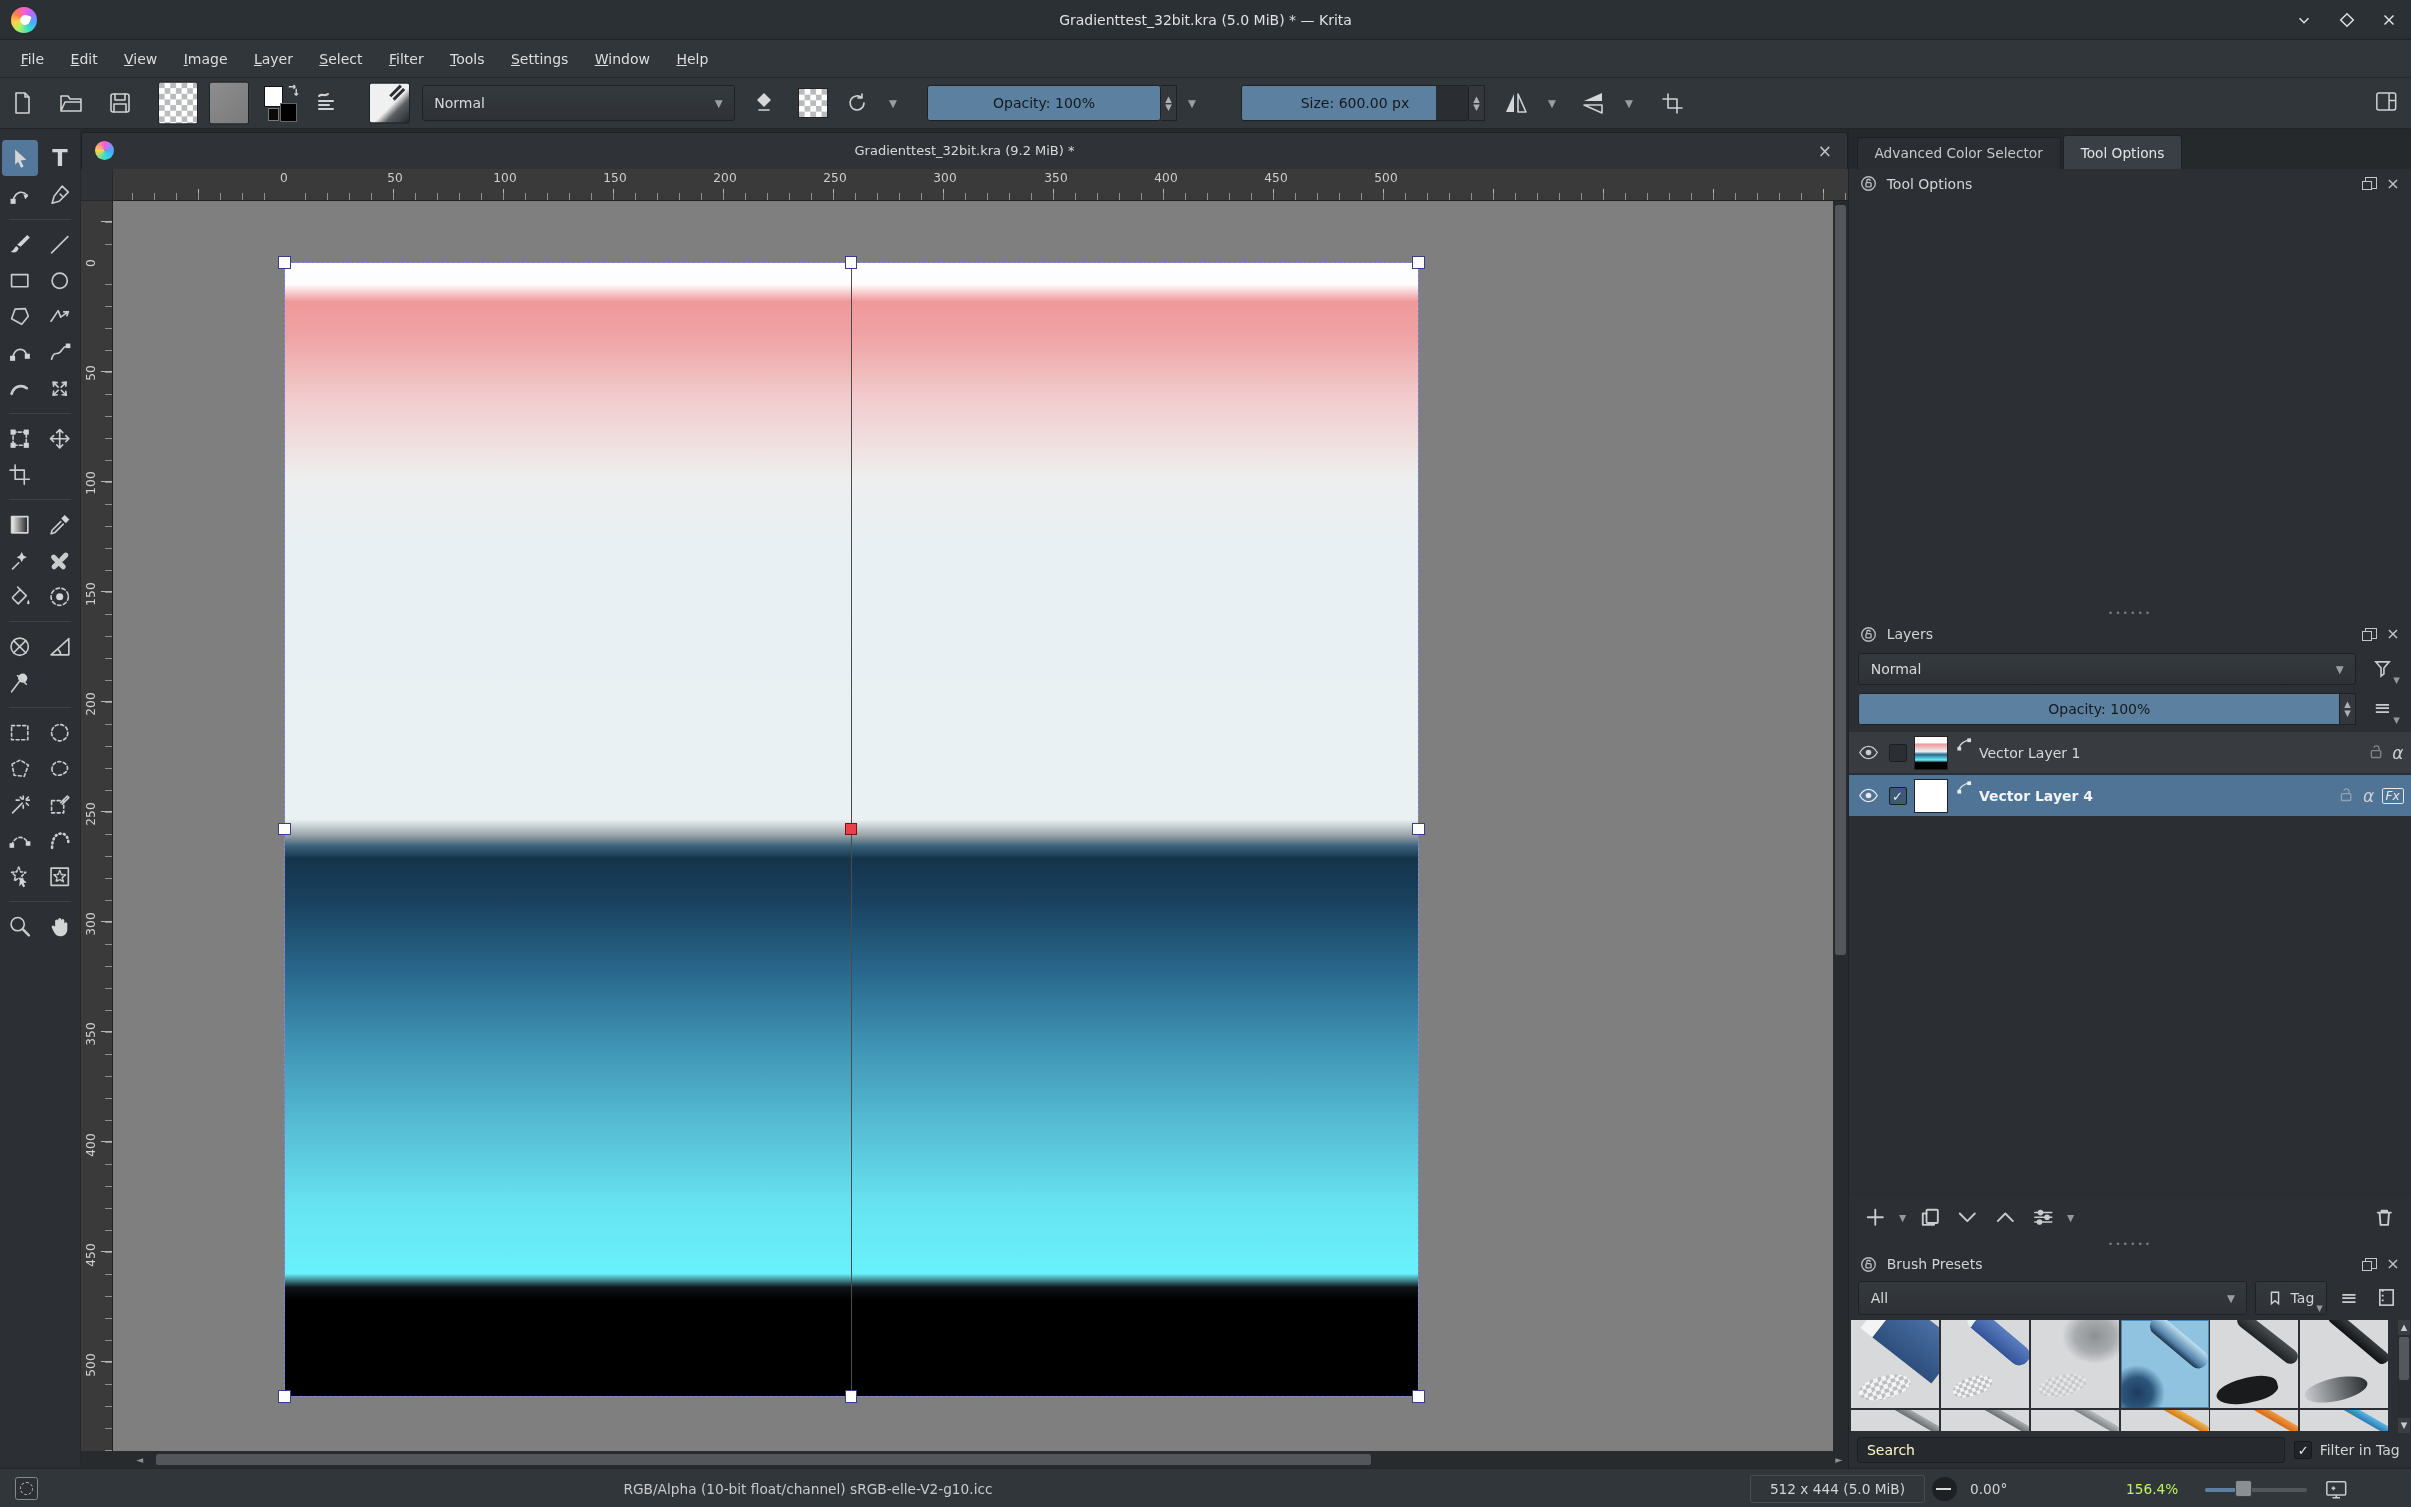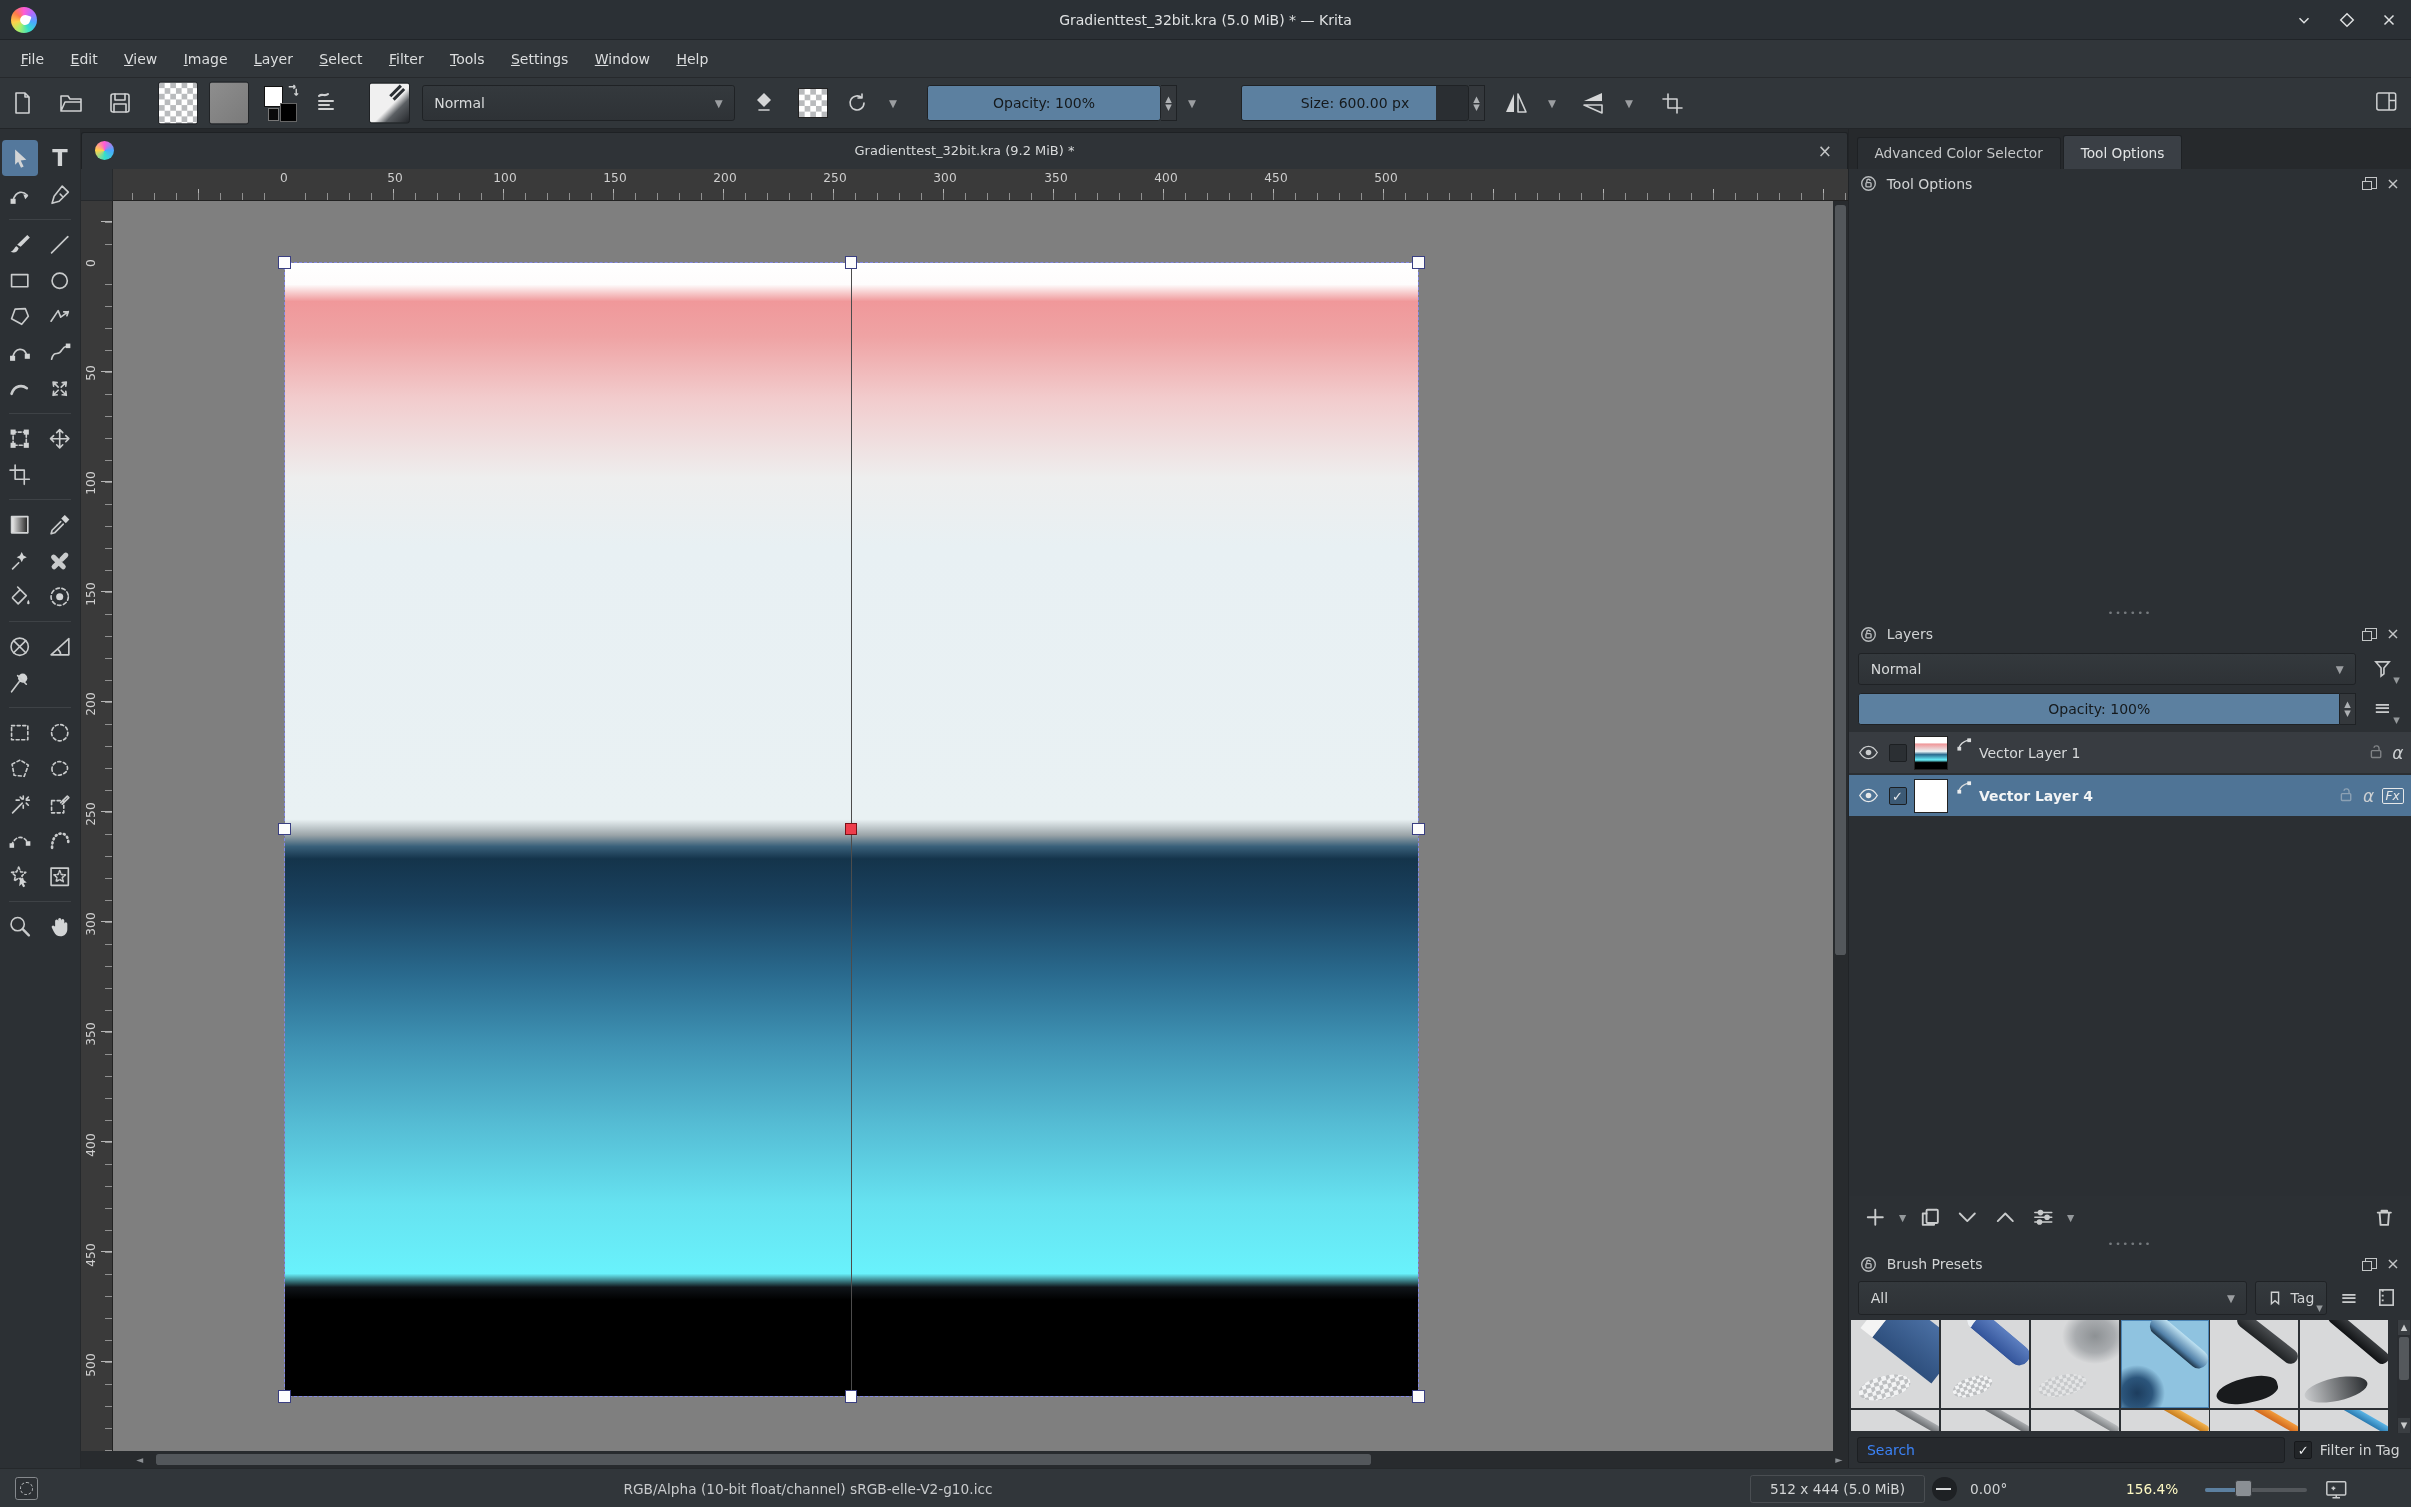--- a/index.html
+++ b/index.html
@@ -186,34 +186,34 @@
   .bp.r2b::before{background:linear-gradient(#a8abae,#6b6e71)}
   .bp.r2c::before{background:linear-gradient(#b9bcbe,#7d8083)}
   .bp.r2d::before{background:linear-gradient(#f2b24d,#c87d1e)}
   .bp.r2e::before{background:linear-gradient(#f29b3b,#d2691e)}
   .bp.r2f::before{background:linear-gradient(#5bb4e5,#2a7ab0)}
   .bp-scroll{width:14px;background:#2a2d31;position:relative;margin-left:1.9px;height:113px}
   .bp-scroll .sb-btn{position:absolute;left:0.9px;right:0.9px;height:15px;background:#3a3e42;color:#c9cbcc;font-size:8.5px;text-align:center;line-height:15px}
   .bp-scroll .sb-btn.bottom{bottom:0;top:auto}
   .bp-scroll .thumb{position:absolute;left:1.9px;right:1.9px;top:17px;height:43px;background:#54585c;border-radius:1.9px}
   .bp-search{display:flex;align-items:center;gap:9.4px;padding:4.7px 7.5px}
-  .search-input{flex:1;height:26px;background:#26292d;border:0.9px solid #1c1f22;border-radius:2.8px;display:flex;align-items:center;padding:0 9.4px;color:#3b82f6;font-size:14px}
+  .search-input{flex:1;height:26px;background:#26292d;border:0.9px solid #1c1f22;border-radius:2.8px;display:flex;align-items:center;padding:0 9.4px;color:#fef9c3;font-size:14px}
   .fit-chk{display:flex;align-items:center;gap:7.5px;font-size:14px;color:#d2d4d5;padding-right:3.8px}
   .fit-chk .box{width:18px;height:18px;background:#222528;border:0.9px solid #17191c;border-radius:1.9px;color:#eceeef;font-size:13px;line-height:17px;text-align:center}
 
   
   .statusbar{height:40px;background:#31363a;border-top:0.9px solid #25282b;position:relative;display:flex;align-items:center}
   .sel-ic{position:absolute;left:15px;width:22.6px;height:22.6px;border:0.9px solid #85898d;border-radius:2.8px;background:#2c3034;display:flex;align-items:center;justify-content:center}
   .sel-ic span{width:13px;height:13px;border:0.9px dashed #b9bcbe;border-radius:50%}
   .profile-text{position:absolute;left:808px;transform:translateX(-50%);font-size:13.7px;color:#c9cbcd}
   .size-box{position:absolute;left:1750px;width:175px;height:28px;border:0.9px solid #4a4e52;border-radius:2.8px;display:flex;align-items:center;justify-content:center;font-size:13.7px;color:#d2d4d5}
   .rot-dial{position:absolute;left:1932px;width:24.5px;height:24.5px;border-radius:50%;background:#1e2124;top:7.5px}
   .rot-dial::after{content:"";position:absolute;left:3.8px;top:11.3px;width:15px;height:1.9px;background:#d8dadb}
   .rot-text{position:absolute;left:1970px;font-size:13.7px;color:#d2d4d5}
-  .zoom-text{position:absolute;left:2126px;font-size:13.7px;color:#fef9c3}
+  .zoom-text{position:absolute;left:2126px;font-size:13.7px;color:#bef264}
   .zoom-slider{position:absolute;left:2205px;width:102px;height:24.5px;top:8.5px}
   .zoom-slider .track{position:absolute;left:0;right:0;top:10.4px;height:3.8px;background:#53575b;border-radius:1.9px}
   .zoom-slider .fill{position:absolute;left:0;width:36px;top:10.4px;height:3.8px;background:#5c80a0;border-radius:1.9px}
   .zoom-slider .knob{position:absolute;left:30px;top:2.8px;width:17px;height:17px;background:#8a8f94;border:0.9px solid #3a3e42;border-radius:2.8px}
   .mon-ic{position:absolute;left:2324px;top:7.5px}
   .mon-ic svg{width:24.5px;height:24.5px;stroke:#c9cbcc;stroke-width:1.6;fill:none}
 
   
   .ws-btn{position:absolute;right:13px;top:50%;transform:translateY(-50%)}
   .ws-btn svg{width:24.5px;height:24.5px;stroke:#cfd1d2;stroke-width:1.6;fill:none}

